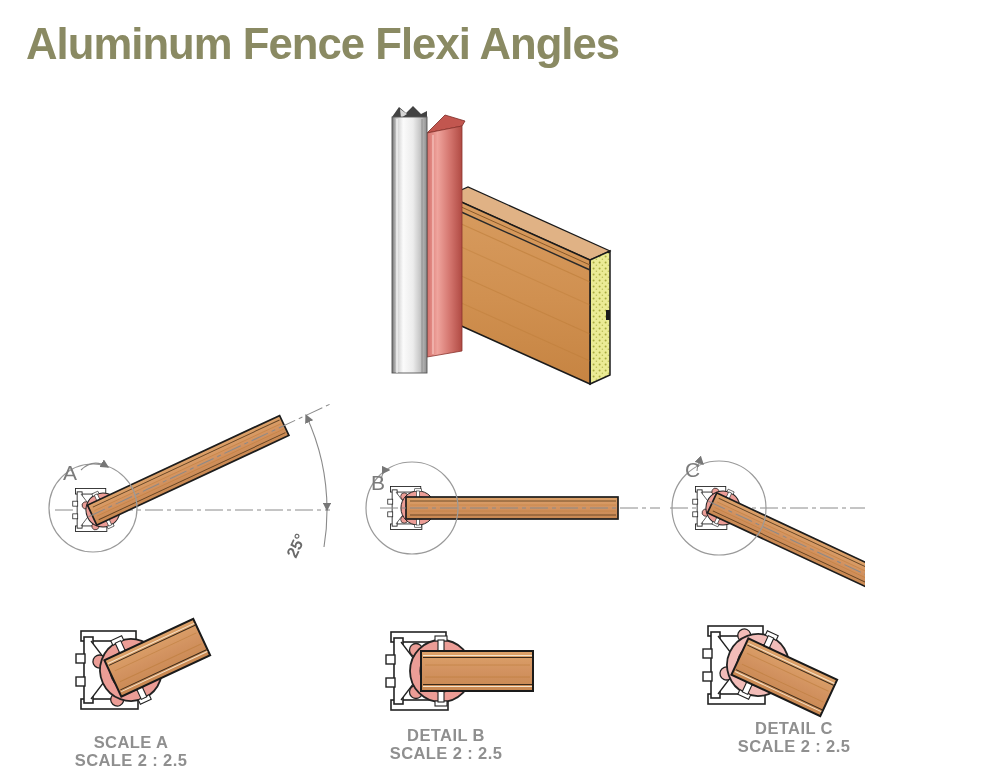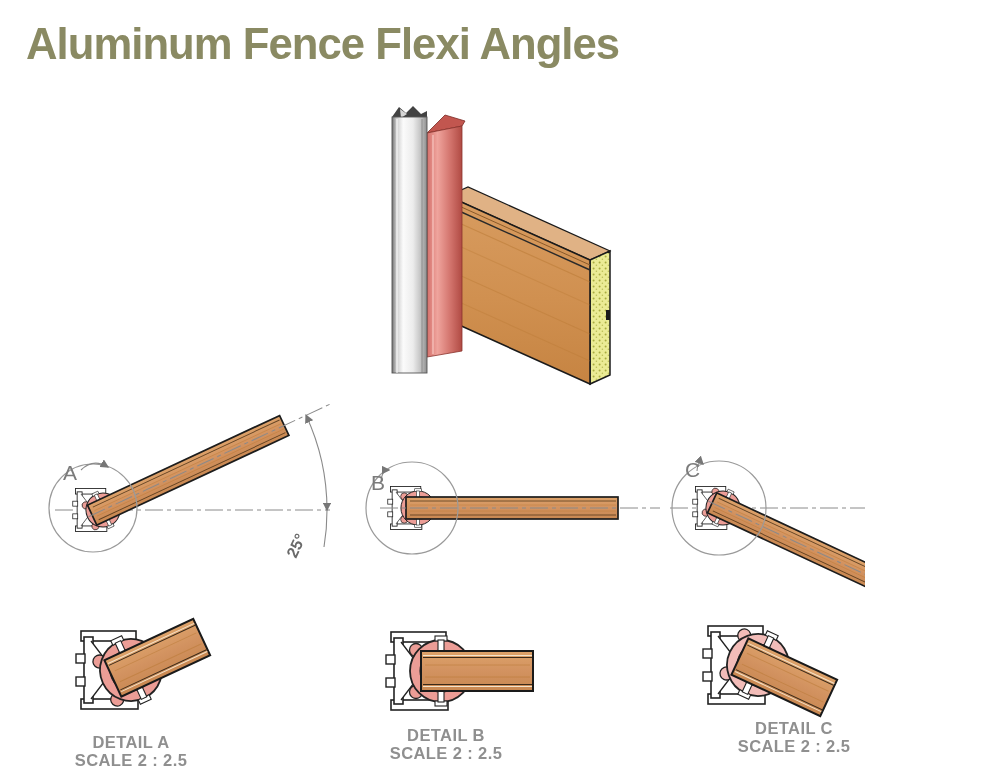--- a/index.html
+++ b/index.html
@@ -200,21 +200,21 @@
       <line x1="64" y1="43.5" x2="159" y2="43.5" stroke="#f3e3cc" stroke-width="1"></line>
       <line x1="64" y1="45.5" x2="159" y2="45.5" stroke="#3a2a1a" stroke-width="1"></line>
       <line x1="64" y1="74.5" x2="159" y2="74.5" stroke="#f3e3cc" stroke-width="1"></line>
       <line x1="64" y1="72.5" x2="159" y2="72.5" stroke="#3a2a1a" stroke-width="1"></line>
       <line x1="67" y1="53" x2="157" y2="53" stroke="#b5752f" stroke-width="1" opacity=".45"></line>
       <line x1="67" y1="65" x2="157" y2="65" stroke="#b5752f" stroke-width="1" opacity=".45"></line>
     </g>
   </svg>
 
   <div class="detail-label" style="left:21px;top:733px">
-    <div>DETAIL A</div>
+    <div>SCALE A</div>
     <div>SCALE 2 : 2.5</div>
   </div>
   <div class="detail-label" style="left:336px;top:726px">
     <div>DETAIL B</div>
     <div>SCALE 2 : 2.5</div>
   </div>
   <div class="detail-label" style="left:684px;top:719px">
     <div>DETAIL C</div>
     <div>SCALE 2 : 2.5</div>
   </div>

